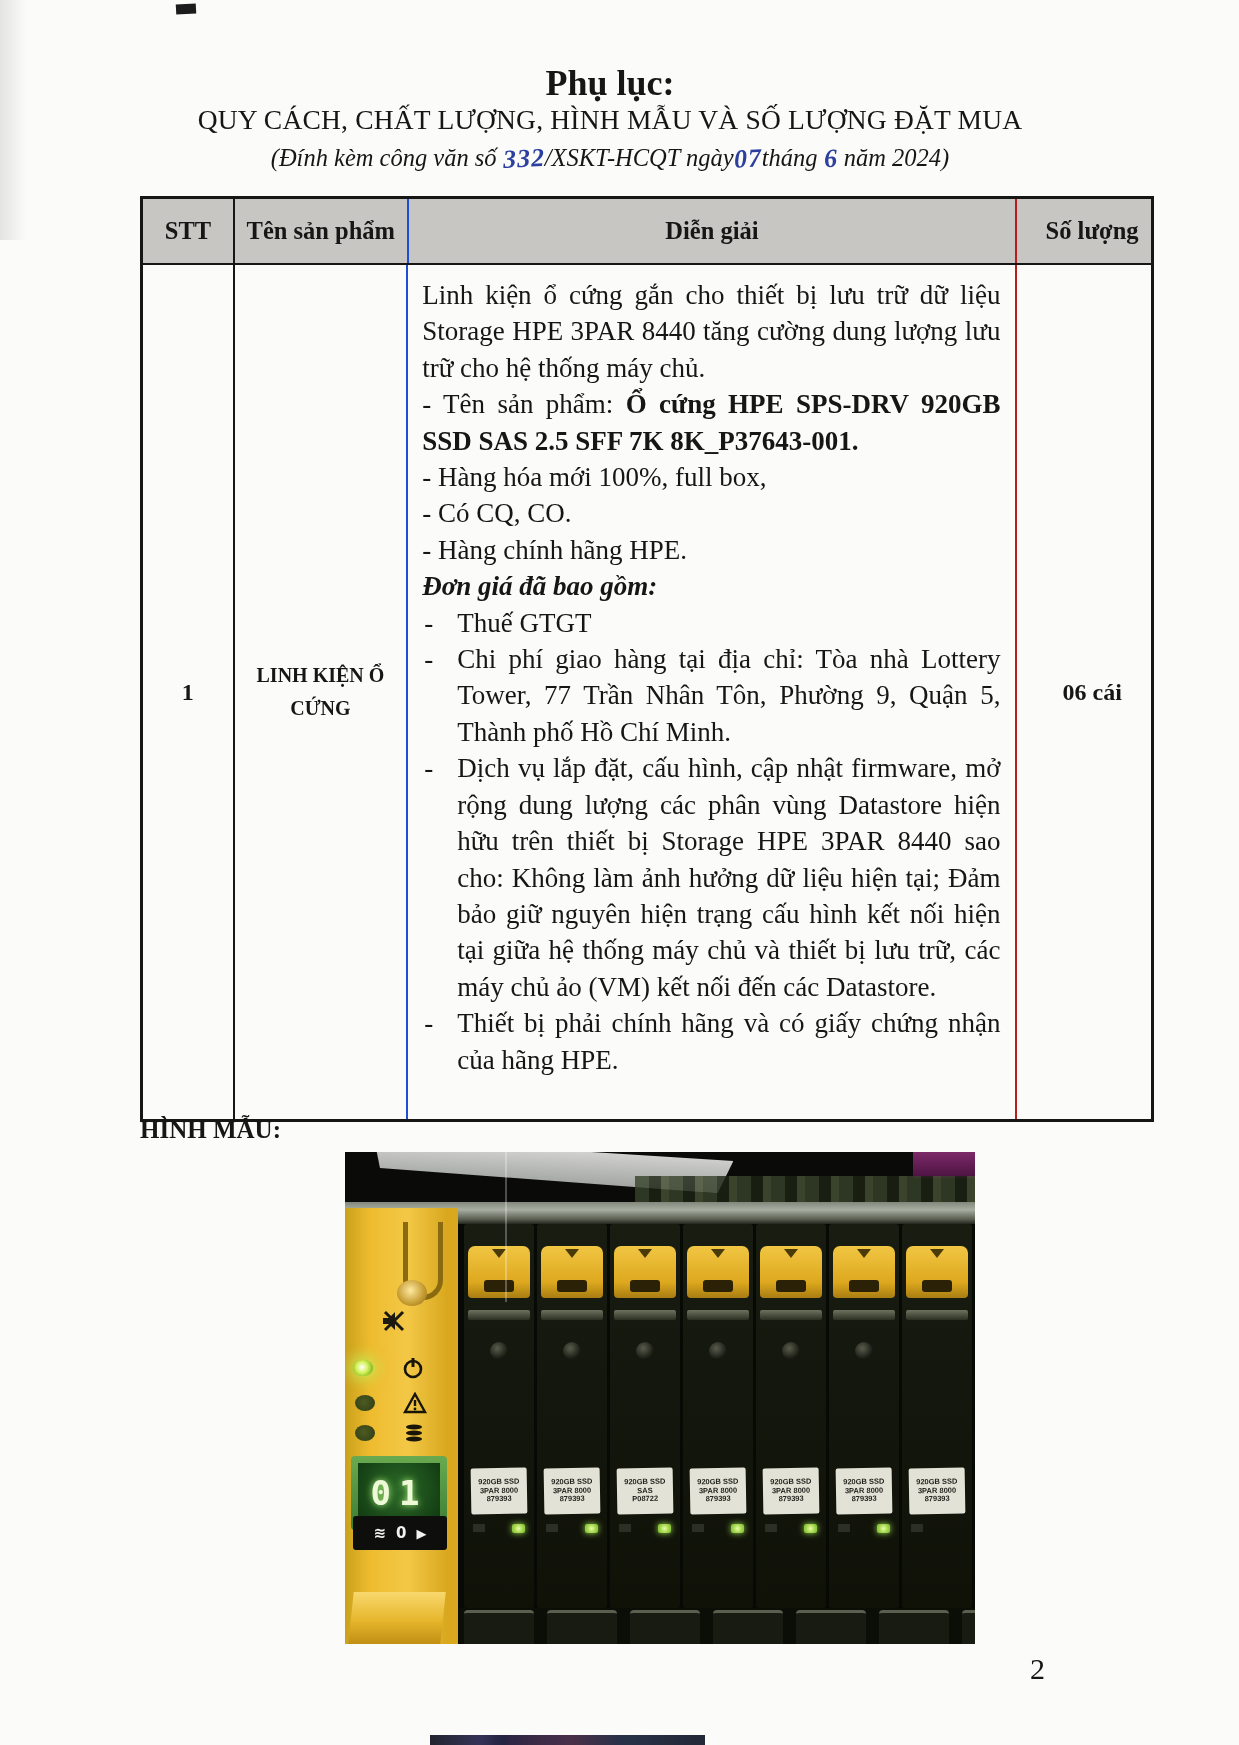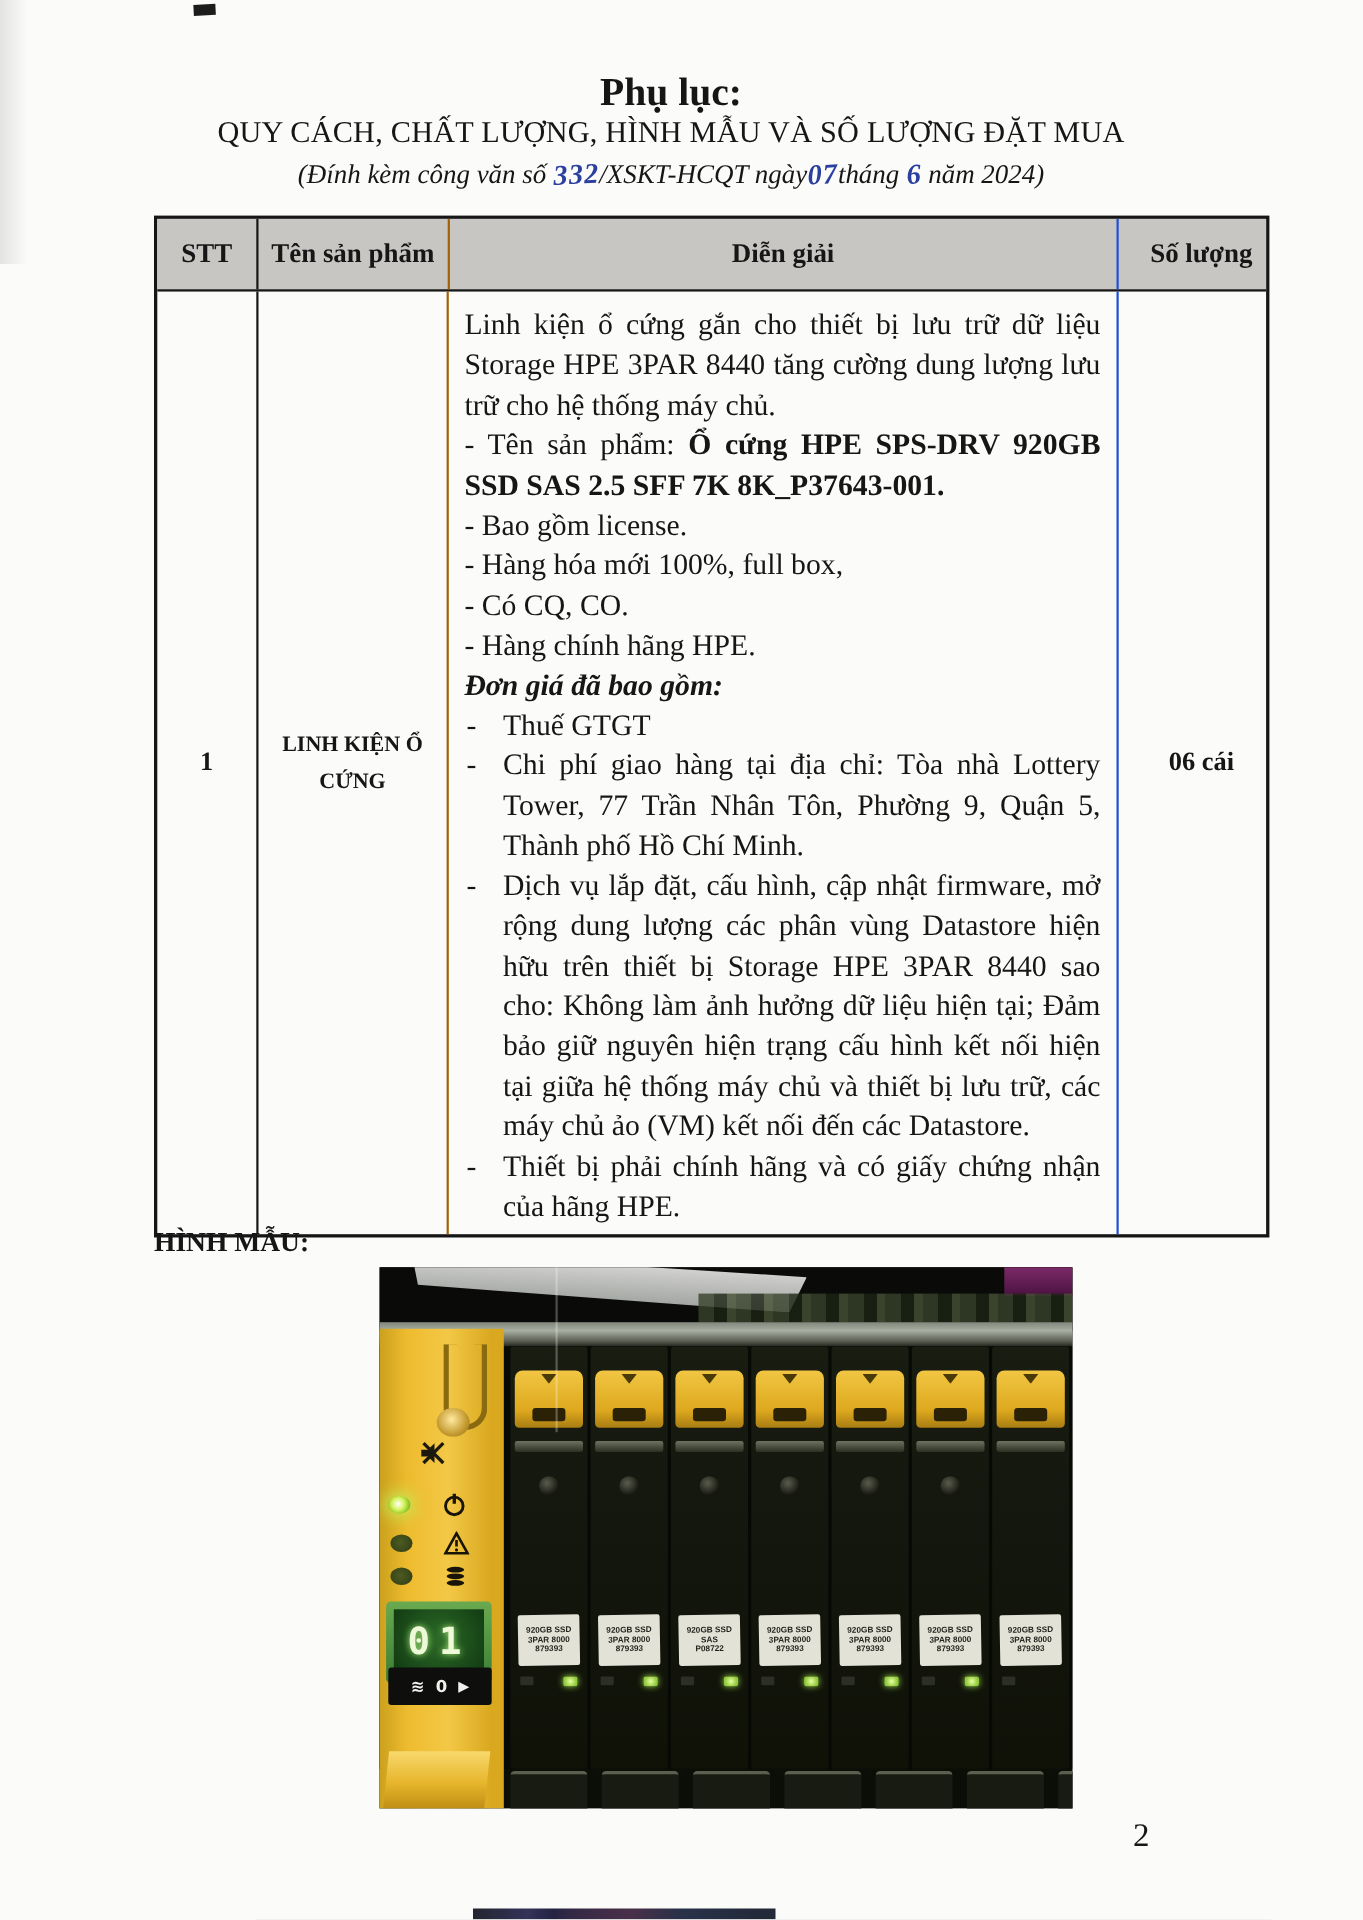--- a/index.html
+++ b/index.html
@@ -20,22 +20,22 @@
   .t3{font-style:italic;font-size:24.5px;line-height:36px;}
   .hand{color:#2b3f9f;font-weight:bold;font-style:italic;display:inline-block;transform:rotate(-3deg) translateY(1px);
         font-size:26px;letter-spacing:1px;}
 
   
   .doc-table{position:absolute;left:140px;top:196px;width:1014px;border:3px solid #161616;box-sizing:border-box;}
   .trow{display:flex;}
   .thead{background:#c7c6c3;border-bottom:2.5px solid #161616;}
   .cell{box-sizing:border-box;}
   .c-stt{width:95px;border-right:2px solid #161616;}
-  .c-prod{width:180px;border-right:2px solid #a16207;}
-  .c-desc{width:632px;border-right:2px solid #1d4ed8;}
+  .c-prod{width:180px;border-right:2px solid #1d4ed8;}
+  .c-desc{width:632px;border-right:2px solid #b91c1c;}
   .c-qty{width:122px;margin-left:16px;}
   .hcell{display:flex;align-items:center;justify-content:center;text-align:center;
          font-weight:bold;font-size:24.5px;line-height:30px;min-height:64px;padding:2px 6px;}
   .bodyrow{min-height:854px;}
   .v-center{display:flex;align-items:center;justify-content:center;text-align:center;}
   .stt-val{font-size:24px;font-weight:bold;}
   .prod-val{font-weight:bold;font-size:20px;line-height:33px;}
   .qty-val{font-weight:bold;font-size:24px;}
   .desc-wrap{padding:12px 15px 8px 14px;font-size:27px;line-height:36.4px;text-align:justify;}
   .b{font-weight:bold;}
@@ -131,21 +131,20 @@
       <div class="cell c-stt v-center">
         <span class="stt-val">1</span>
       </div>
       <div class="cell c-prod v-center">
         <span class="prod-val">LINH KIỆN Ổ CỨNG</span>
       </div>
       <div class="cell c-desc">
         <div class="desc-wrap">
           <div>Linh kiện ổ cứng gắn cho thiết bị lưu trữ dữ liệu Storage HPE 3PAR 8440 tăng cường dung lượng lưu trữ cho hệ thống máy chủ.</div>
           <div><span>- Tên sản phẩm: </span><span class="b">Ổ cứng HPE SPS-DRV 920GB SSD SAS 2.5 SFF 7K 8K_P37643-001.</span></div>
-          <div>- Bao gồm license.</div>
           <div>- Hàng hóa mới 100%, full box,</div>
           <div>- Có CQ, CO.</div>
           <div>- Hàng chính hãng HPE.</div>
           <div class="bi">Đơn giá đã bao gồm:</div>
           <div class="hang">
             <span class="dash">-</span>
             <span>Thuế GTGT</span>
           </div>
           <div class="hang">
             <span class="dash">-</span>

